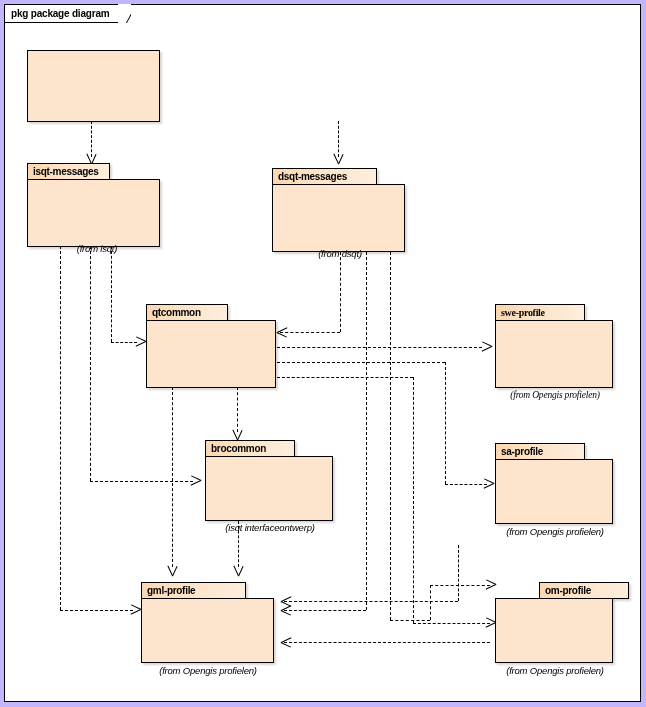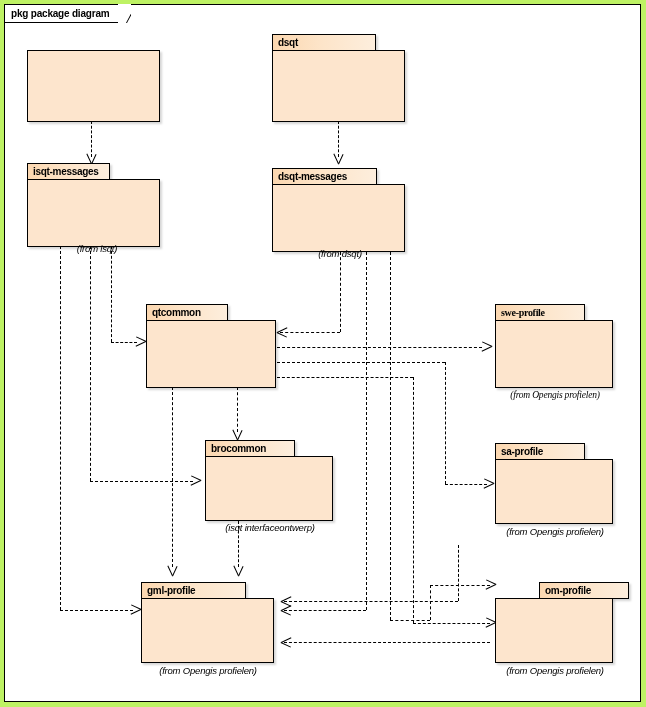--- a/index.html
+++ b/index.html
@@ -7,21 +7,21 @@
     padding: 0;
     background: #ffffff;
   }
   body {
     font-family: "Liberation Sans", sans-serif;
   }
   #canvas {
     position: relative;
     width: 646px;
     height: 707px;
-    background: #bef264;
+    background: #c4b5fd;
     overflow: hidden;
   }
 
   
   #frame {
     position: absolute;
     left: 4px;
     top: 4px;
     width: 637px;
     height: 698px;
@@ -276,26 +276,20 @@
 
   </div>
 
   <div class="pkg" style="left:27px; top:34px; width:135px; height:88px;">
     <div class="pkg-tab" style="width:84px;margin-top:48px;">
       <div class="pkg-tab-label">isqt</div>
     </div>
     <div class="pkg-body" style="width:133px; height:72px;"></div>
   </div>
 
-  <div class="pkg" style="left:272px; top:34px; width:135px; height:88px;">
-    <div class="pkg-tab" style="width:104px;">
-      <div class="pkg-tab-label">dsqt</div>
-    </div>
-    <div class="pkg-body" style="width:133px; height:72px;"></div>
-  </div>
 
   <div class="pkg" style="left:27px; top:163px; width:135px; height:88px;">
     <div class="pkg-tab" style="width:83px;">
       <div class="pkg-tab-label">isqt-messages</div>
     </div>
     <div class="pkg-body" style="width:133px; height:68px;"></div>
     <div class="pkg-note" style="left:10px; top:80px; width:120px;">(from isqt)</div>
   </div>
 
   <div class="pkg" style="left:272px; top:168px; width:135px; height:88px;">

